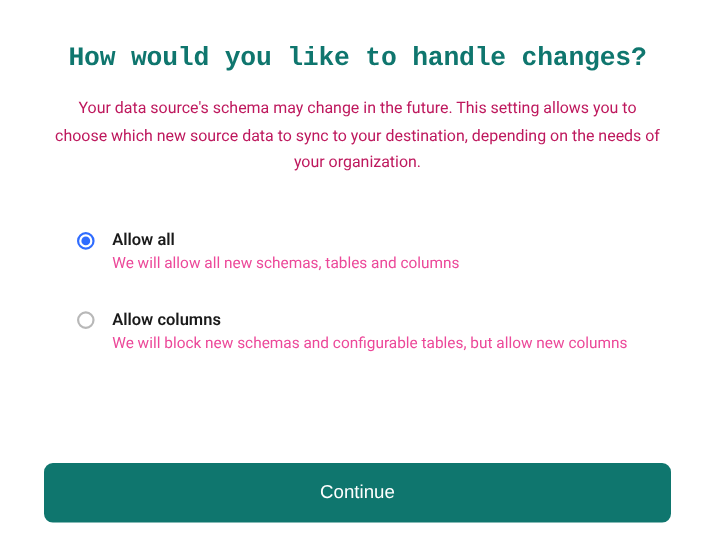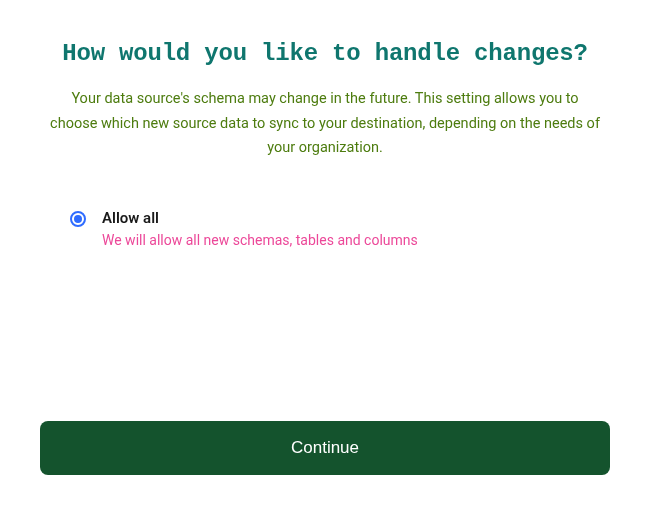--- a/index.html
+++ b/index.html
@@ -20,21 +20,21 @@
       font-size: 24px;
       font-weight: 700;
       color: #0f766e;
       text-align: center;
       margin-bottom: 20px;
       letter-spacing: -0.2px;
       font-family: Liberation Mono, monospace;
     }
     .subtitle {
       font-size: 14.5px;
-      color: #4d7c0f;
+      color: #be185d;
       text-align: center;
       line-height: 1.7;
       margin-bottom: 48px;
       padding: 0 8px;
     }
     .options {
       padding-left: 30px;
       padding-right: 20px;
       flex: 1;
     }
@@ -78,21 +78,21 @@
       color: #1a1a1a;
       margin-bottom: 3px;
     }
     .option-desc {
       font-size: 14px;
       color: #ec4899;
       line-height: 1.5;
     }
     .continue-btn {
       width: 100%;
-      background: #14532d;
+      background: #0f766e;
       color: #ffffff;
       border: none;
       border-radius: 8px;
       font-size: 17px;
       font-weight: 500;
       padding: 17px 0;
       cursor: pointer;
       text-align: center;
     }
   </style>
@@ -106,17 +106,24 @@
 <div class="options">
 
   <div class="option">
     <span class="radio selected"></span>
     <div class="option-text">
       <div class="option-label">Allow all</div>
       <div class="option-desc">We will allow all new schemas, tables and columns</div>
     </div>
   </div>
 
+  <div class="option">
+    <span class="radio"></span>
+    <div class="option-text">
+      <div class="option-label">Allow columns</div>
+      <div class="option-desc">We will block new schemas and configurable tables, but allow new columns</div>
+    </div>
+  </div>
 
 
 </div>
 
 <button class="continue-btn">Continue</button>
 
 </body></html>

